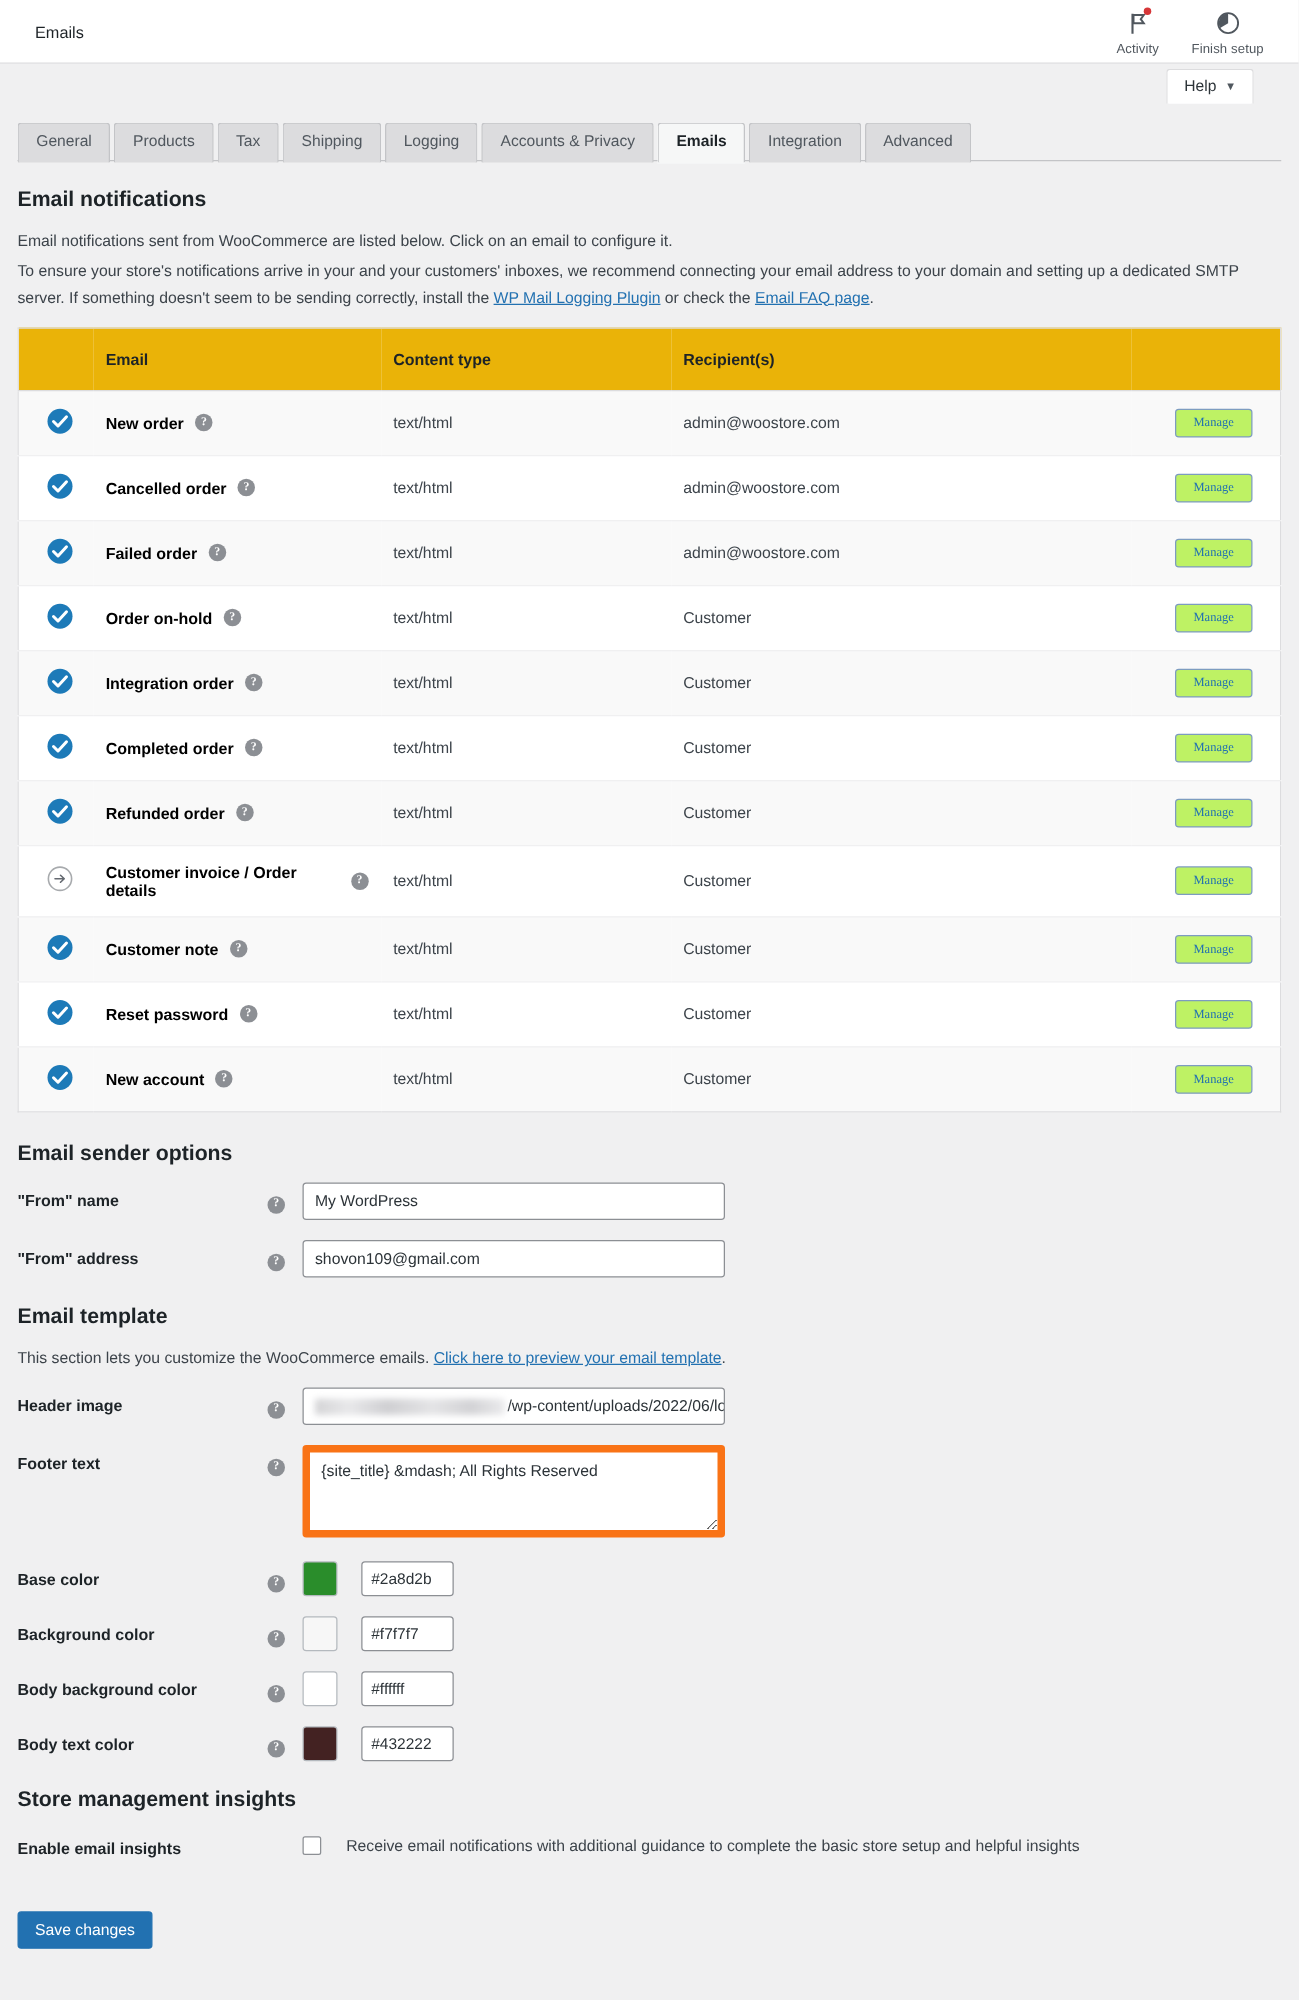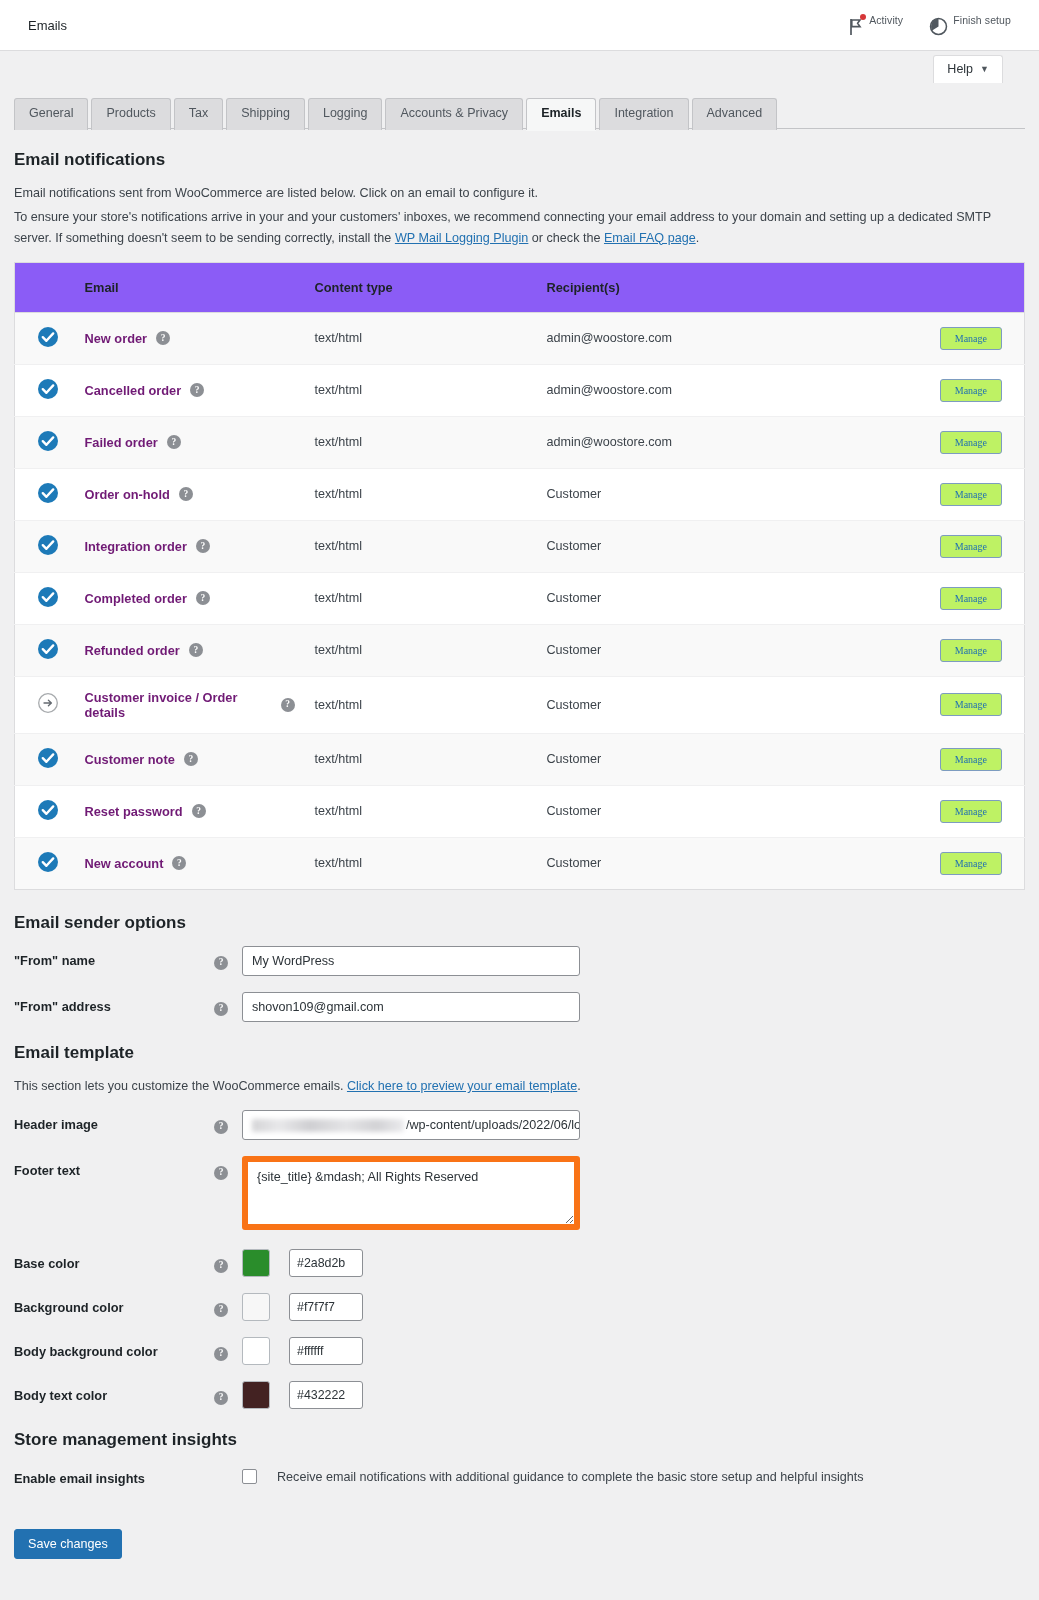--- a/index.html
+++ b/index.html
@@ -17,21 +17,21 @@
   .topbar {
     height:51px; background:#fff;
     border-bottom:1px solid #dcdcde;
     display:flex; align-items:center;
     padding:0 16px 0 28px;
     position:relative;
   }
   .topbar-title { font-size:13px; color:#1d2327; font-weight:400; }
   .topbar-right { margin-left:auto; display:flex; align-items:flex-start; gap:26px; padding-right:12px; }
   .topbar-action {
-    display:flex; flex-direction:row; align-items:flex-start;
+    display:flex; flex-direction:column; align-items:center;
     gap:5px; cursor:pointer; padding-top:2px;
   }
   .topbar-action .glyph { position:relative; height:22px; display:flex; align-items:center; justify-content:center; }
   .topbar-action .label { font-size:10.5px; color:#50575e; line-height:1; letter-spacing:.1px; }
   .badge-dot {
     position:absolute; top:-1px; right:-2px;
     width:6px; height:6px; border-radius:50%; background:#d63638;
   }
 
   
@@ -79,39 +79,39 @@
   .wc-table {
     width:100%; background:#fff;
     border:1px solid #dcdcde;
     border-collapse:collapse;
     margin-bottom:22px;
   }
   .wc-table th {
     text-align:left; font-size:12.8px; font-weight:700; color:#1d2327;
     padding:17px 10px 17px 10px;
     border-bottom:1px solid #dcdcde;
-    background:#8b5cf6;
+    background:#eab308;
   }
   .wc-table td {
     padding:13px 10px; font-size:12.6px; color:#3c434a;
     border-bottom:1px solid #f0f0f1;
     vertical-align:middle;
   }
   .wc-table tbody tr:nth-child(odd) td { background:#f9f9f9; }
   .wc-table tbody tr:nth-child(even) td { background:#fff; }
   .wc-table tbody tr:last-child td { border-bottom:none; }
   .col-status { width:60px; padding-left:22px !important; }
   .col-email  { width:230px; }
   .col-type   { width:232px; }
   .col-recip  { }
   .col-action { width:120px; text-align:right; padding-right:22px !important; }
 
   .status-ico { display:inline-flex; width:22px; height:22px; }
   .email-cell { display:flex; align-items:center; gap:9px; }
-  .email-name { color:#701a75; font-weight:700; font-size:12.8px; cursor:pointer; }
+  .email-name { color:#000000; font-weight:700; font-size:12.8px; cursor:pointer; }
   .q-icon {
     width:14px; height:14px; border-radius:50%; background:#8c8f94;
     color:#fff; font-size:9.5px; font-weight:700;
     display:inline-flex; align-items:center; justify-content:center;
     cursor:help; flex:0 0 auto; line-height:1;
     font-family:"Liberation Serif", serif;
   }
   .btn-manage {
     background:#bef264; border:1px solid #7d9cc0; border-radius:3px;
     color:#2271b1; font-size:10px; padding:5px 14px;

